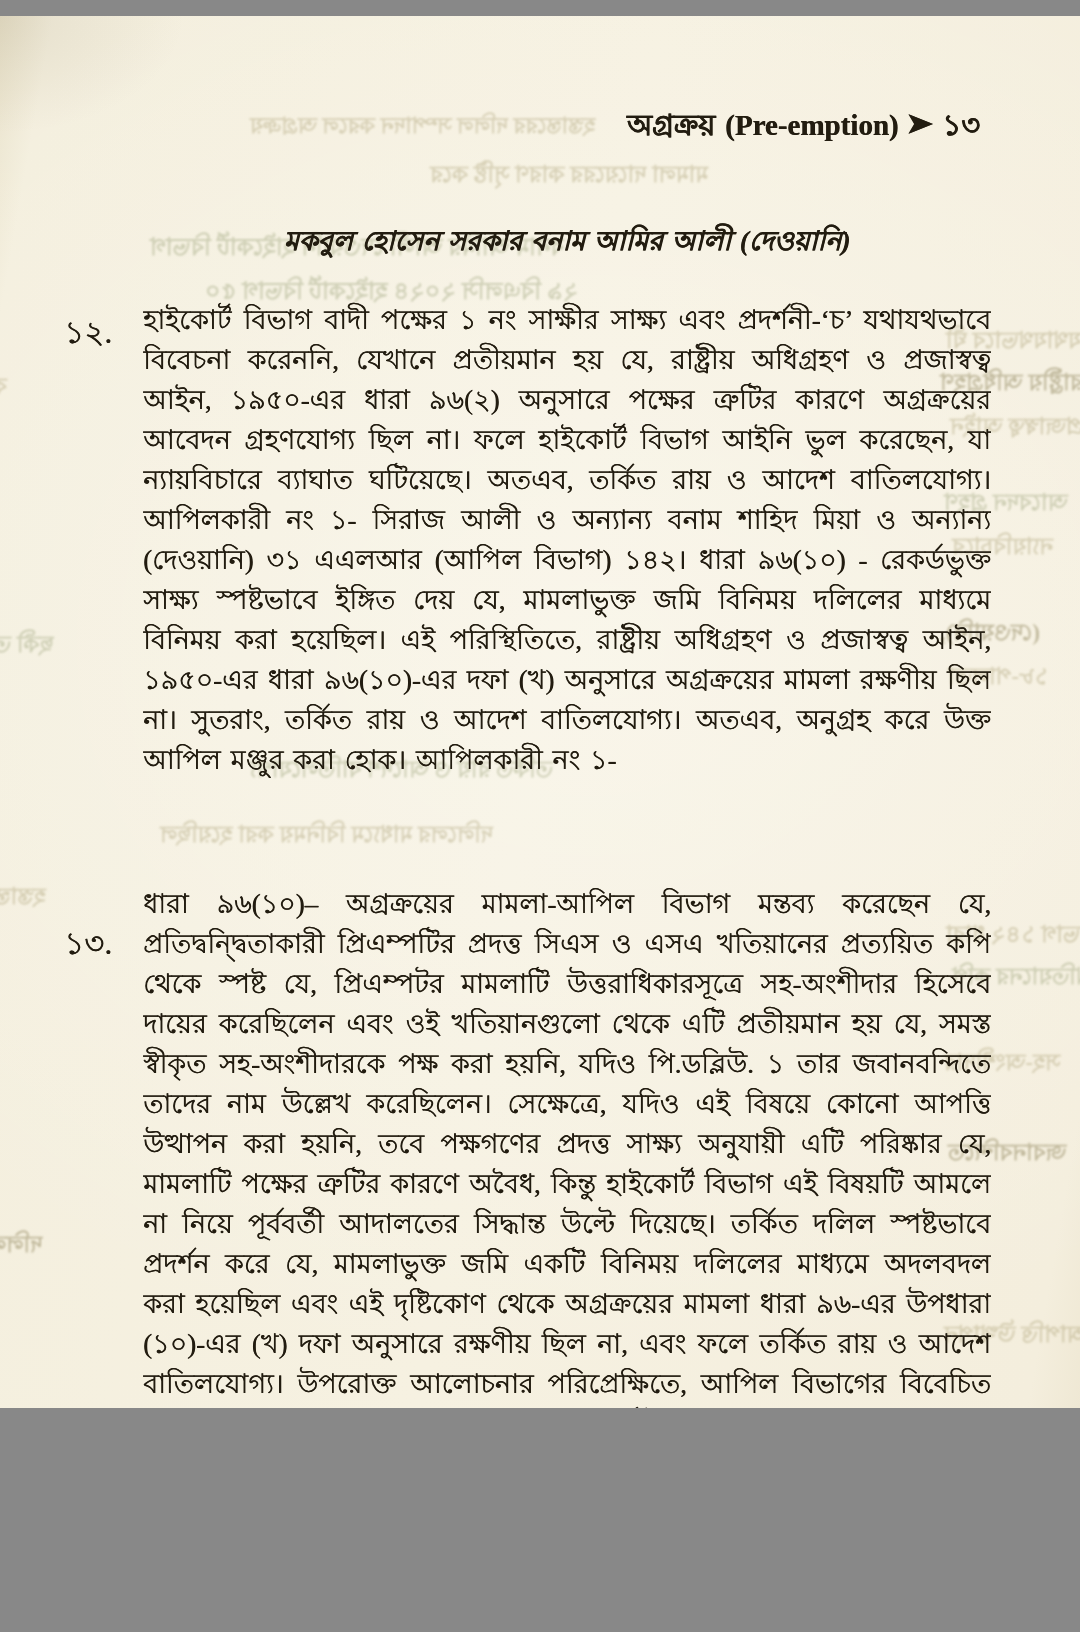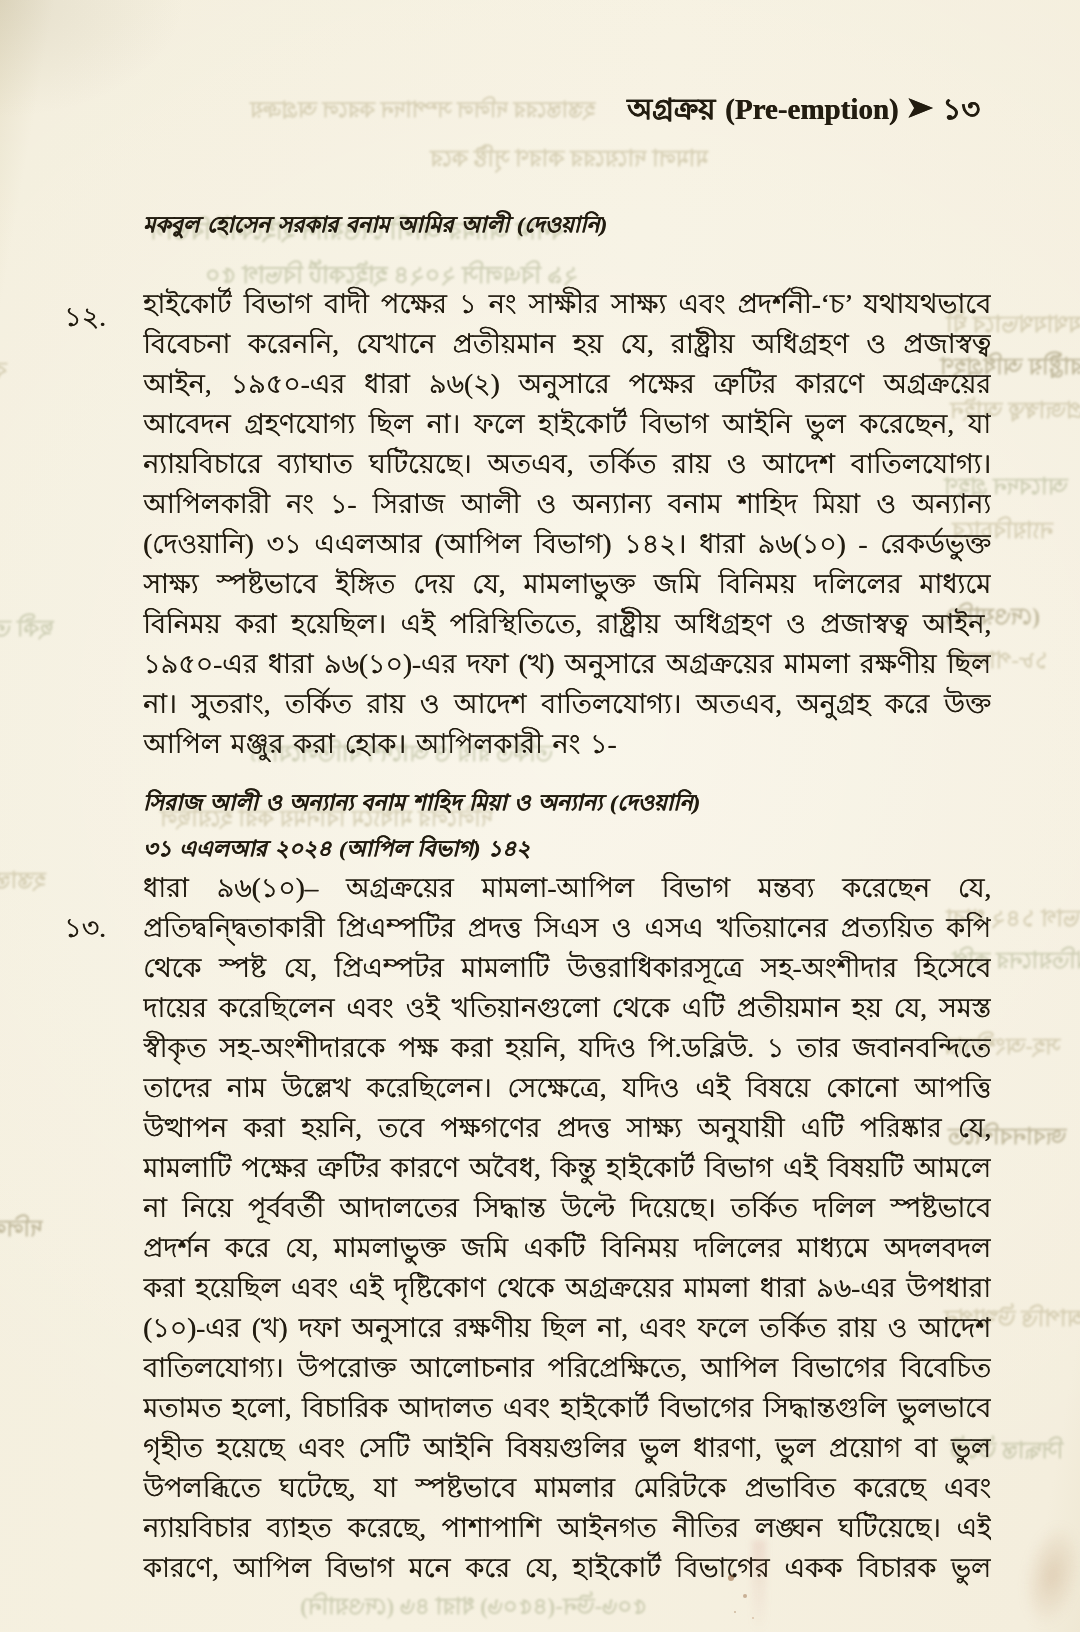--- a/index.html
+++ b/index.html
@@ -1,19 +1,19 @@
 <!DOCTYPE html>
 <html lang="bn"><head>
 <meta charset="utf-8">
 <style>
   html,body{margin:0;padding:0;background:#888;}
   .page{
     position:relative;
-    width:1080px;height:1632px;
-    margin:0 auto;
+    width:1080px;height:1392px;
+    margin:16px auto;
     overflow:hidden;
     color:#221c10;
     background:
       radial-gradient(140% 90% at 55% 45%, rgba(255,255,252,.35) 0%, rgba(255,255,250,0) 60%),
       linear-gradient(100deg, #e9e2cb 0%, #f4efde 4%, #f6f1e1 50%, #f4eedd 96%, #efe8d4 100%);
     font-family:"Liberation Serif","DejaVu Serif",serif;
   }
   
   .ink{ text-shadow:.45px 0 0 currentColor; }
   .header-line{
@@ -24,29 +24,29 @@
   .header-line .sep{ display:inline-block; width:10px; }
   .arrow{ font-size:26px; position:relative; top:-2px; }
   .para{
     position:absolute; left:143px; width:848px;
     font-size:27px; line-height:40px;
     text-align:justify; word-spacing:3px;
   }
   .intro{ top:128px; }
   .cite{
     position:absolute; left:143px; width:848px;
-    font-size:22px; line-height:46px;
+    font-size:27px; line-height:46px;
     font-style:italic; font-weight:600;
-    text-align:left; word-spacing:2px;
+    text-align:center; word-spacing:2px;
   }
   .cite1{ top:202px; }
   .cite2{ top:780px; }
   .item-no{
     position:absolute; left:64px; width:72px;
-    font-size:27px; line-height:40px; text-align:left;
+    font-size:31px; line-height:40px; text-align:left;
   }
   .no12{ top:297px; }
   .no13{ top:908px; }
   .item12{ top:284px; height:478px; overflow:hidden; }
   .item13{ top:868px; height:718px; overflow:hidden; }
 
   
   .ghosts{ position:absolute; inset:0; pointer-events:none; }
   .ghost{
     position:absolute; white-space:nowrap;
@@ -142,24 +142,20 @@
   </div>
 
 
   <div class="cite cite1 ink">
     <div>মকবুল হোসেন সরকার বনাম আমির আলী (দেওয়ানি)</div>
   </div>
 
   <div class="item-no no12 ink">১২.</div>
   <div class="para item12 ink">হাইকোর্ট বিভাগ বাদী পক্ষের ১ নং সাক্ষীর সাক্ষ্য এবং প্রদর্শনী-‘চ’ যথাযথভাবে বিবেচনা করেননি, যেখানে প্রতীয়মান হয় যে, রাষ্ট্রীয় অধিগ্রহণ ও প্রজাস্বত্ব আইন, ১৯৫০-এর ধারা ৯৬(২) অনুসারে পক্ষের ত্রুটির কারণে অগ্রক্রয়ের আবেদন গ্রহণযোগ্য ছিল না। ফলে হাইকোর্ট বিভাগ আইনি ভুল করেছেন, যা ন্যায়বিচারে ব্যাঘাত ঘটিয়েছে। অতএব, তর্কিত রায় ও আদেশ বাতিলযোগ্য। আপিলকারী নং ১- সিরাজ আলী ও অন্যান্য বনাম শাহিদ মিয়া ও অন্যান্য (দেওয়ানি) ৩১ এএলআর (আপিল বিভাগ) ১৪২। ধারা ৯৬(১০) - রেকর্ডভুক্ত সাক্ষ্য স্পষ্টভাবে ইঙ্গিত দেয় যে, মামলাভুক্ত জমি বিনিময় দলিলের মাধ্যমে বিনিময় করা হয়েছিল। এই পরিস্থিতিতে, রাষ্ট্রীয় অধিগ্রহণ ও প্রজাস্বত্ব আইন, ১৯৫০-এর ধারা ৯৬(১০)-এর দফা (খ) অনুসারে অগ্রক্রয়ের মামলা রক্ষণীয় ছিল না। সুতরাং, তর্কিত রায় ও আদেশ বাতিলযোগ্য। অতএব, অনুগ্রহ করে উক্ত আপিল মঞ্জুর করা হোক। আপিলকারী নং ১-</div>
 
-  <div class="cite cite2 ink">
-    <div>সিরাজ আলী ও অন্যান্য বনাম শাহিদ মিয়া ও অন্যান্য (দেওয়ানি)</div>
-    <div>৩১ এএলআর ২০২৪ (আপিল বিভাগ) ১৪২</div>
-  </div>
 
   <div class="item-no no13 ink">১৩.</div>
   <div class="para item13 ink">ধারা ৯৬(১০)– অগ্রক্রয়ের মামলা-আপিল বিভাগ মন্তব্য করেছেন যে, প্রতিদ্বন্দ্বিতাকারী প্রিএম্পটির প্রদত্ত সিএস ও এসএ খতিয়ানের প্রত্যয়িত কপি থেকে স্পষ্ট যে, প্রিএম্পটর মামলাটি উত্তরাধিকারসূত্রে সহ-অংশীদার হিসেবে দায়ের করেছিলেন এবং ওই খতিয়ানগুলো থেকে এটি প্রতীয়মান হয় যে, সমস্ত স্বীকৃত সহ-অংশীদারকে পক্ষ করা হয়নি, যদিও পি.ডব্লিউ. ১ তার জবানবন্দিতে তাদের নাম উল্লেখ করেছিলেন। সেক্ষেত্রে, যদিও এই বিষয়ে কোনো আপত্তি উত্থাপন করা হয়নি, তবে পক্ষগণের প্রদত্ত সাক্ষ্য অনুযায়ী এটি পরিষ্কার যে, মামলাটি পক্ষের ত্রুটির কারণে অবৈধ, কিন্তু হাইকোর্ট বিভাগ এই বিষয়টি আমলে না নিয়ে পূর্ববর্তী আদালতের সিদ্ধান্ত উল্টে দিয়েছে। তর্কিত দলিল স্পষ্টভাবে প্রদর্শন করে যে, মামলাভুক্ত জমি একটি বিনিময় দলিলের মাধ্যমে অদলবদল করা হয়েছিল এবং এই দৃষ্টিকোণ থেকে অগ্রক্রয়ের মামলা ধারা ৯৬-এর উপধারা (১০)-এর (খ) দফা অনুসারে রক্ষণীয় ছিল না, এবং ফলে তর্কিত রায় ও আদেশ বাতিলযোগ্য। উপরোক্ত আলোচনার পরিপ্রেক্ষিতে, আপিল বিভাগের বিবেচিত মতামত হলো, বিচারিক আদালত এবং হাইকোর্ট বিভাগের সিদ্ধান্তগুলি ভুলভাবে গৃহীত হয়েছে এবং সেটি আইনি বিষয়গুলির ভুল ধারণা, ভুল প্রয়োগ বা ভুল উপলব্ধিতে ঘটেছে, যা স্পষ্টভাবে মামলার মেরিটকে প্রভাবিত করেছে এবং ন্যায়বিচার ব্যাহত করেছে, পাশাপাশি আইনগত নীতির লঙ্ঘন ঘটিয়েছে। এই কারণে, আপিল বিভাগ মনে করে যে, হাইকোর্ট বিভাগের একক বিচারক ভুল ধারণা দ্বারা তর্কিত রায় ও আদেশে</div>
 
   <div class="stain corner-shade"></div>
   <div class="stain stain-smear"></div>
   <div class="stain stain-streak"></div>
   <div class="stain stain-dots"></div>
 
 </div>

